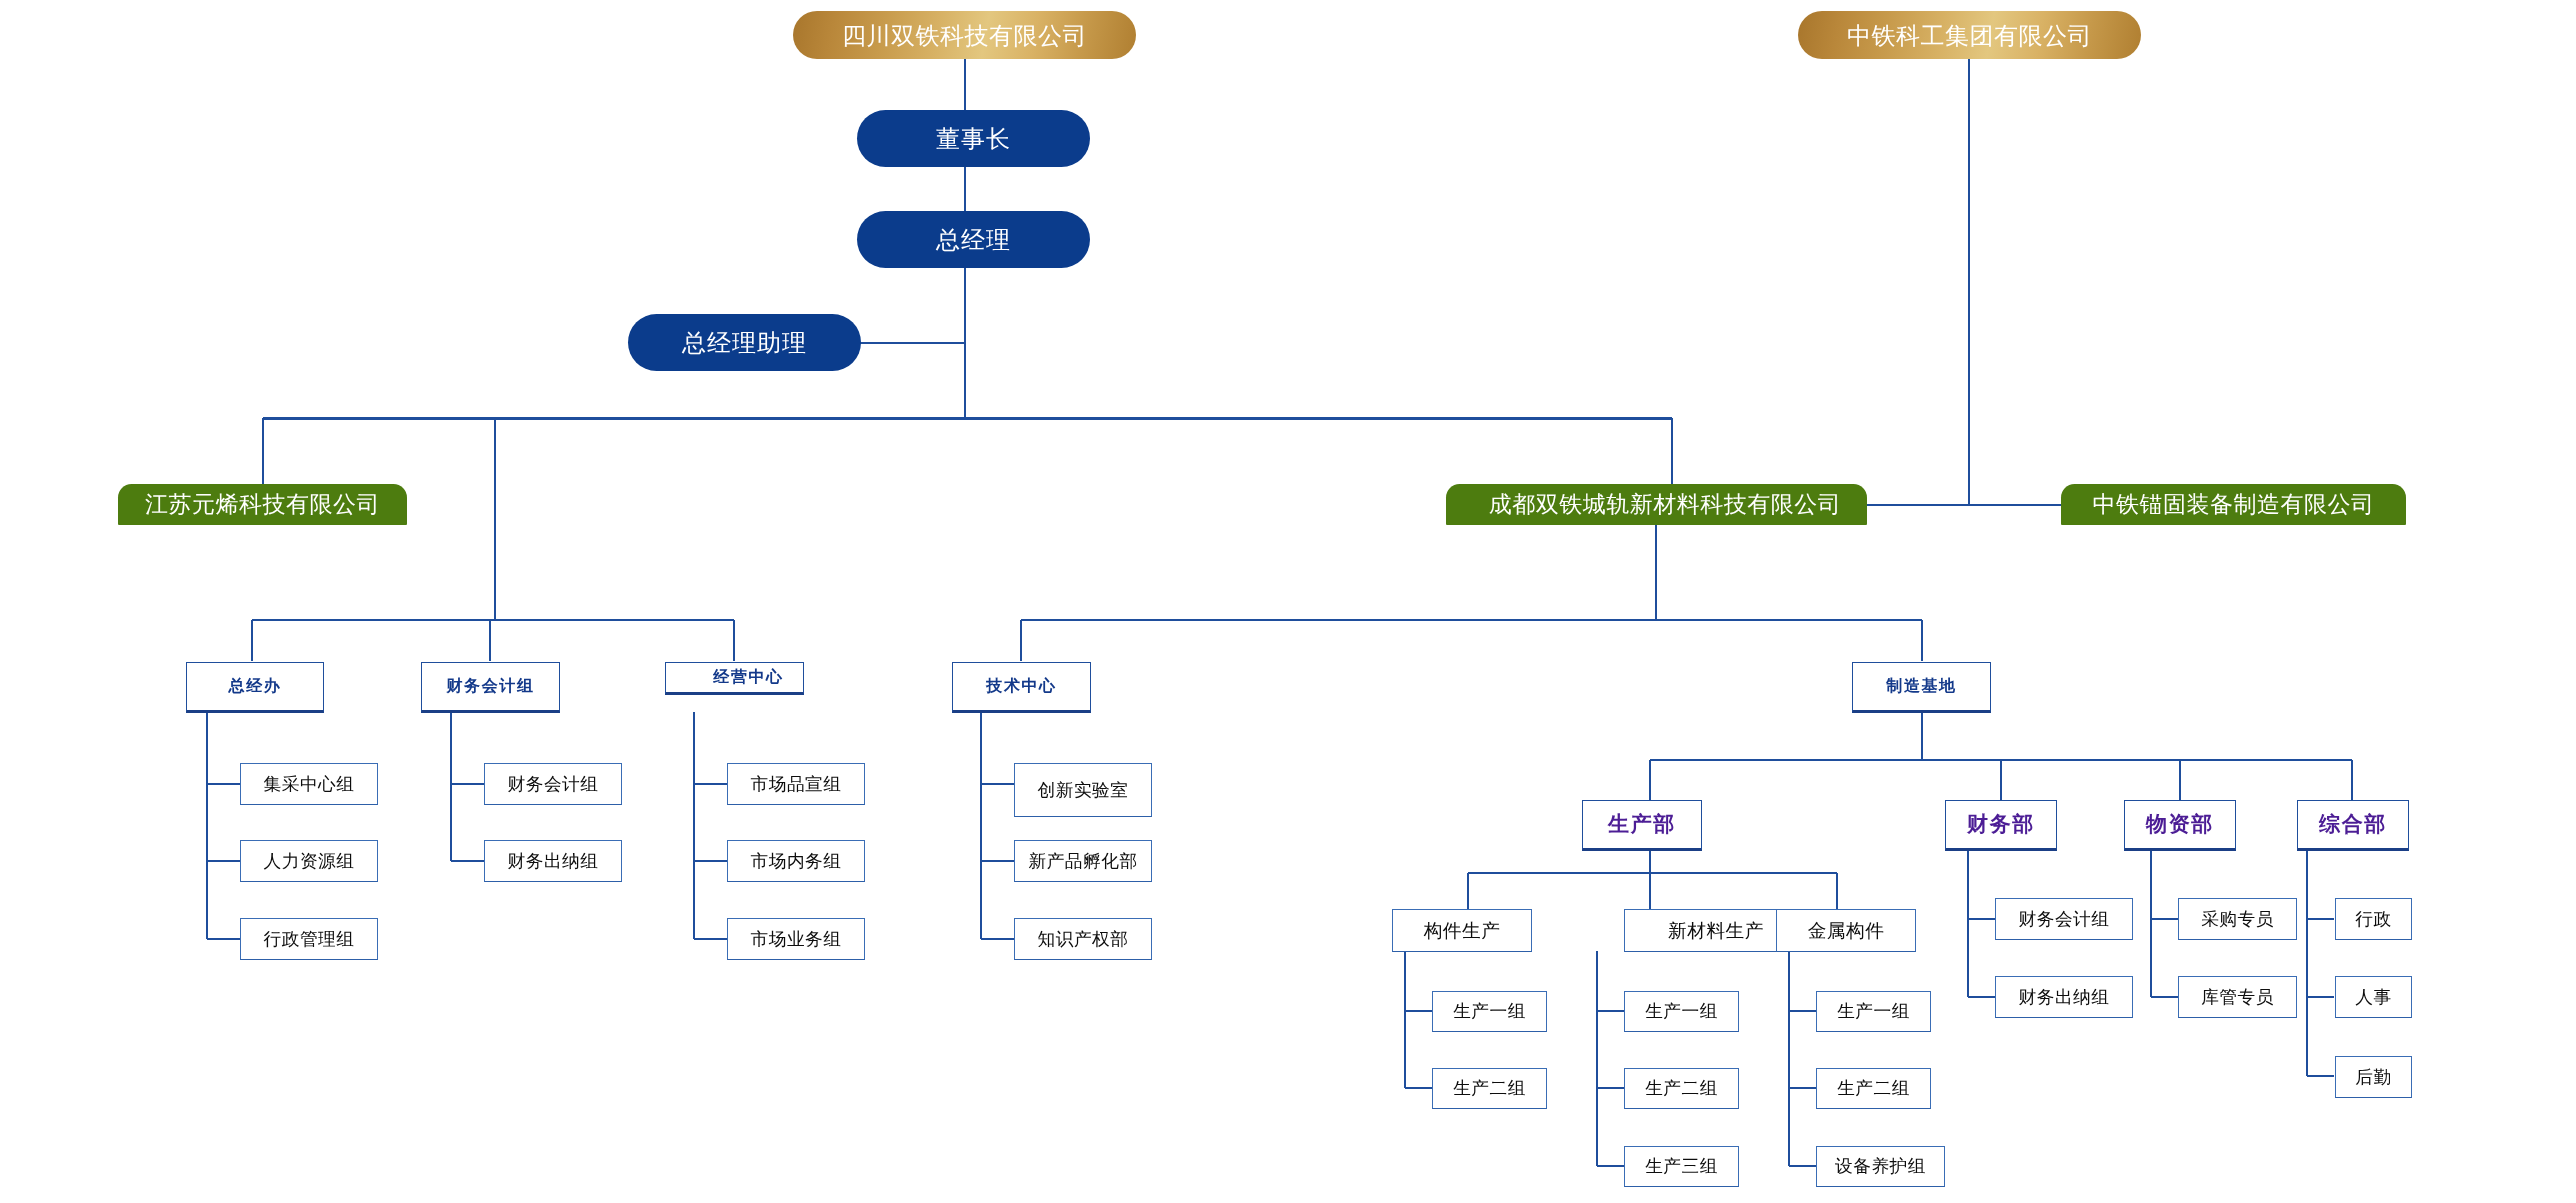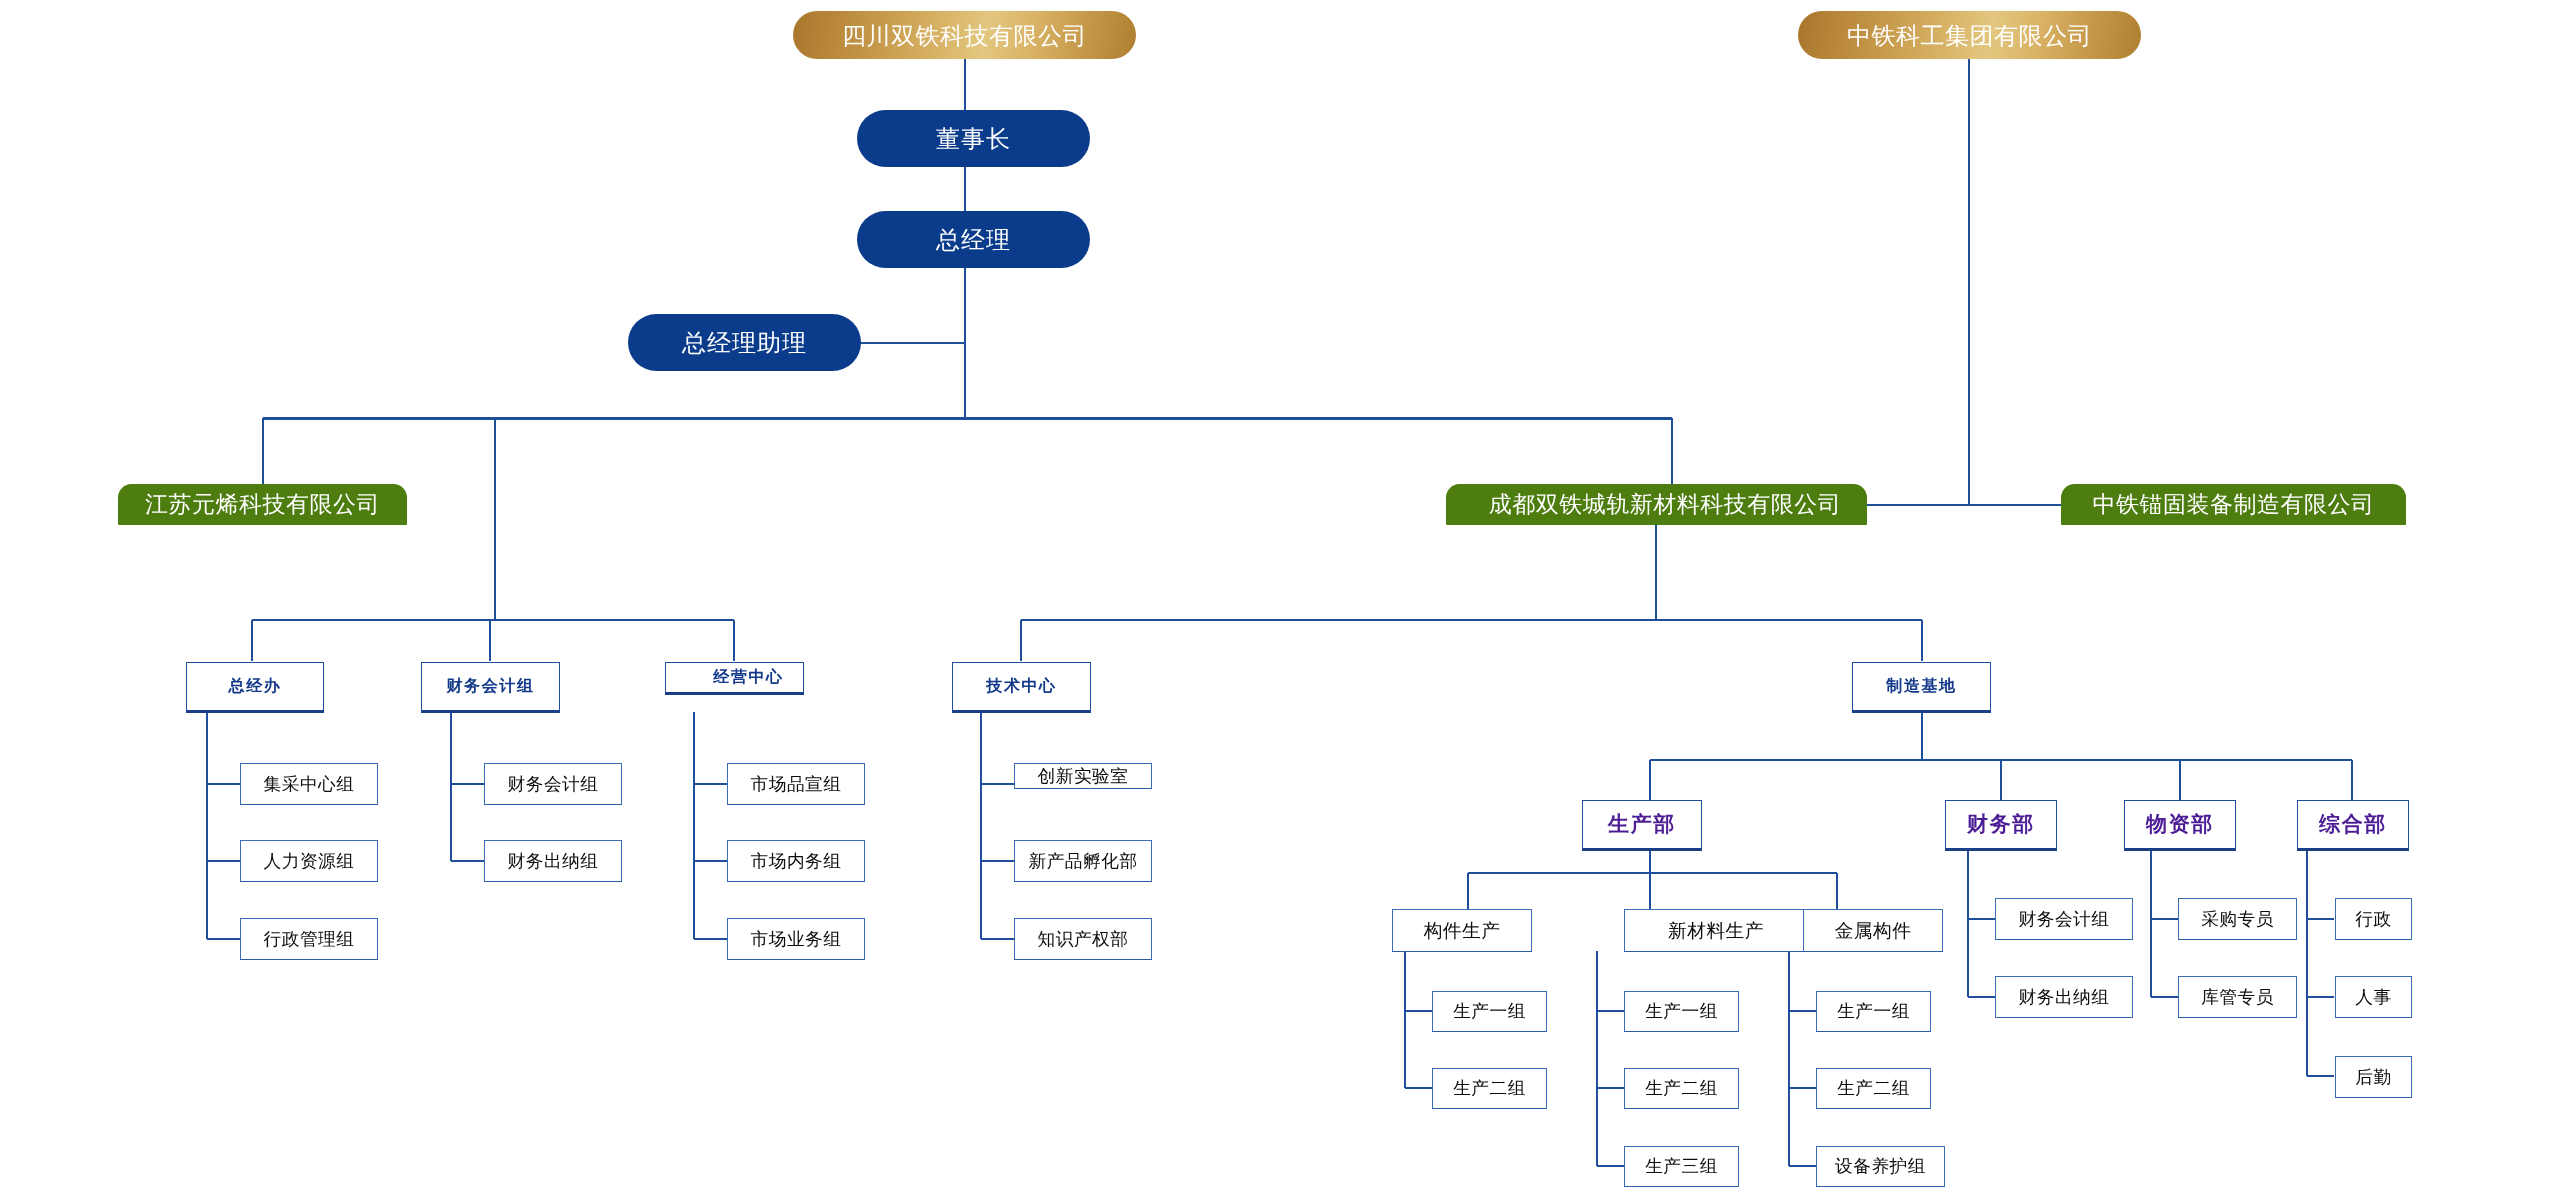--- a/index.html
+++ b/index.html
@@ -236,21 +236,21 @@
   <div class="node dept-box" style="left:2297px;top:800px;width:112px;height:51px;font-family:Liberation Serif, serif;">
     <span>综合部</span>
   </div>
 
   <div class="node unit" style="left:1392px;top:909px;width:140px;height:43px;">
     <span>构件生产</span>
   </div>
   <div class="node unit" style="left:1624px;top:909px;width:184px;height:43px;">
     <span>新材料生产</span>
   </div>
-  <div class="node unit" style="left:1776px;top:909px;width:140px;height:43px;margin-left:27px;">
+  <div class="node unit" style="left:1776px;top:909px;width:140px;height:43px;">
     <span>金属构件</span>
   </div>
 
   <div id="leaf-layer">
       <div class="node leaf" style="left: 240px; top: 763px; width: 138px; height: 42px;">
         <span>集采中心组</span>
       </div>
       <div class="node leaf" style="left: 240px; top: 840px; width: 138px; height: 42px;">
         <span>人力资源组</span>
       </div>
@@ -265,21 +265,21 @@
       </div>
       <div class="node leaf" style="left: 727px; top: 763px; width: 138px; height: 42px;">
         <span>市场品宣组</span>
       </div>
       <div class="node leaf" style="left: 727px; top: 840px; width: 138px; height: 42px;">
         <span>市场内务组</span>
       </div>
       <div class="node leaf" style="left: 727px; top: 918px; width: 138px; height: 42px;">
         <span>市场业务组</span>
       </div>
-      <div class="node leaf" style="left: 1014px; top: 763px; width: 138px; height: 26px;">
+      <div class="node leaf" style="left: 1014px; top: 763px; width: 138px; height: 54px;">
         <span>创新实验室</span>
       </div>
       <div class="node leaf" style="left: 1014px; top: 840px; width: 138px; height: 42px;">
         <span>新产品孵化部</span>
       </div>
       <div class="node leaf" style="left: 1014px; top: 918px; width: 138px; height: 42px;">
         <span>知识产权部</span>
       </div>
       <div class="node leaf" style="left: 1432px; top: 991px; width: 115px; height: 41px;">
         <span>生产一组</span>

